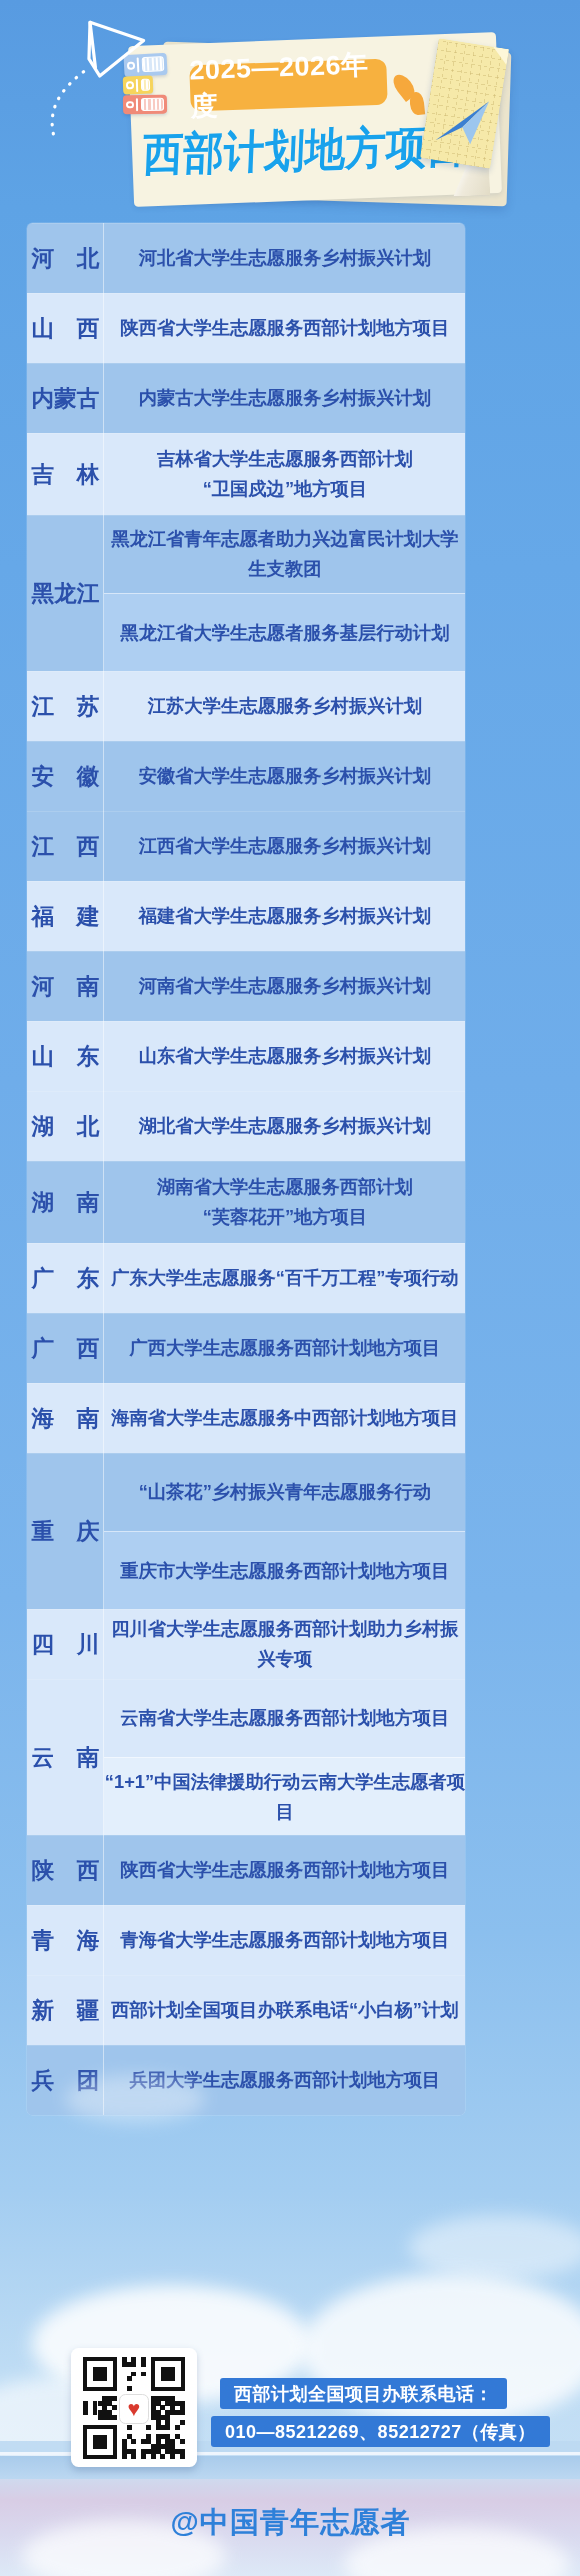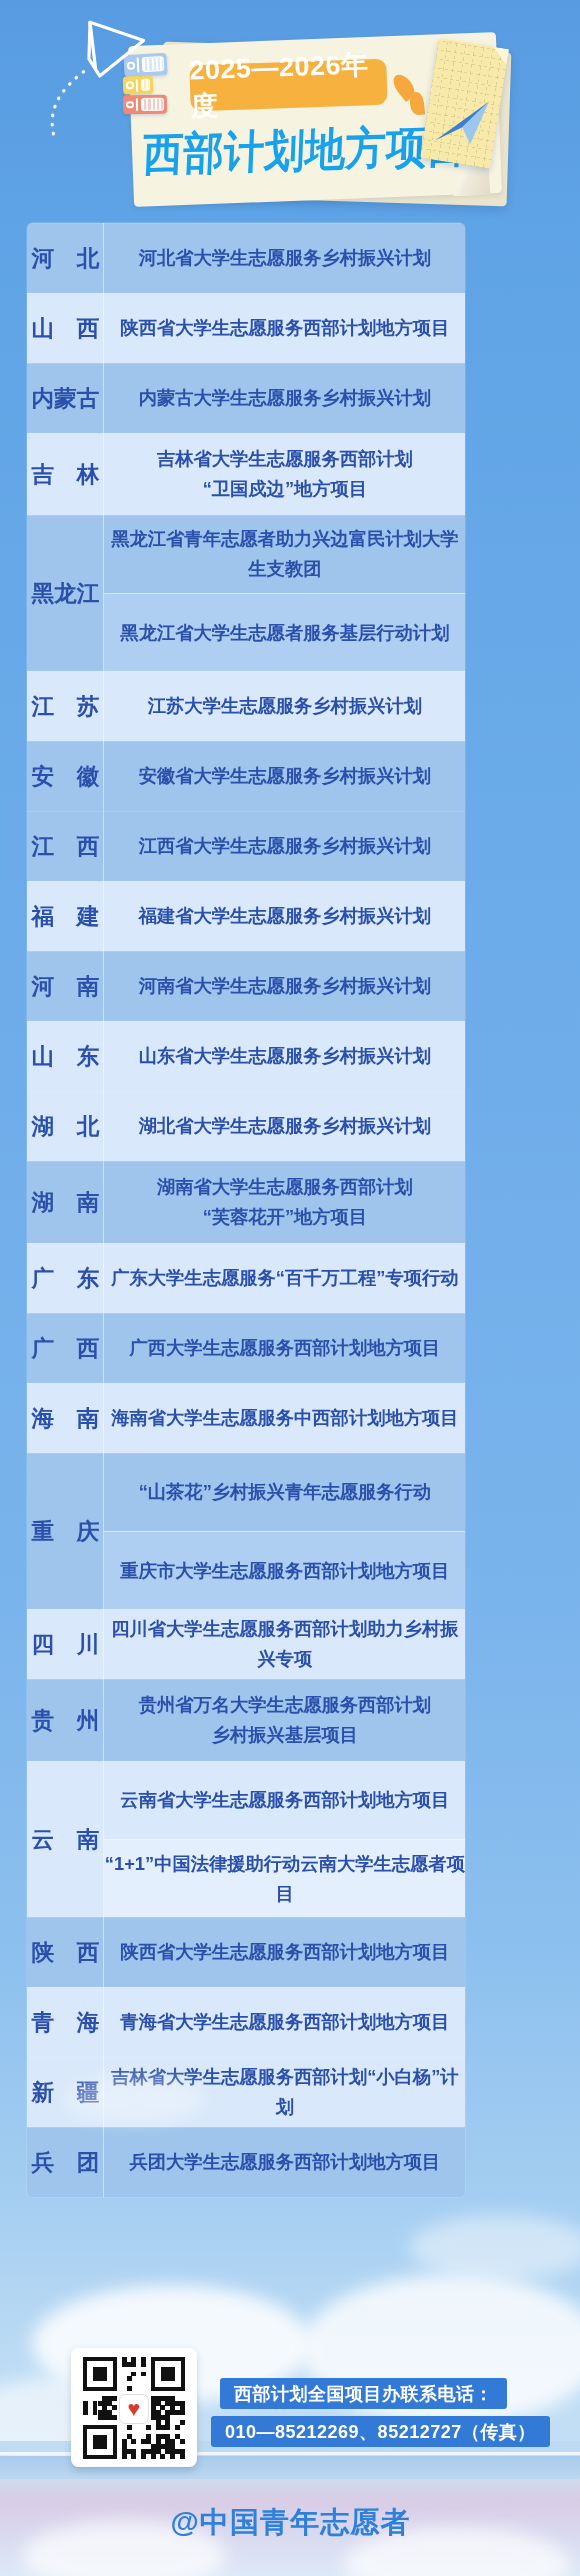--- a/index.html
+++ b/index.html
@@ -277,29 +277,20 @@
         </div>
       </div>
       <div class="row light single">
         <div class="label">四　川</div>
         <div class="content">
           <div class="subcell">
             <div>四川省大学生志愿服务西部计划助力乡村振兴专项</div>
           </div>
         </div>
       </div>
-      <div class="row dark double">
-        <div class="label">贵　州</div>
-        <div class="content">
-          <div class="subcell">
-            <div>贵州省万名大学生志愿服务西部计划</div>
-            <div>乡村振兴基层项目</div>
-          </div>
-        </div>
-      </div>
       <div class="row light pair">
         <div class="label">云　南</div>
         <div class="content">
           <div class="subcell">
             <div>云南省大学生志愿服务西部计划地方项目</div>
           </div>
           <div class="subcell">
             <div>“1+1”中国法律援助行动云南大学生志愿者项目</div>
           </div>
         </div>
@@ -317,21 +308,21 @@
         <div class="content">
           <div class="subcell">
             <div>青海省大学生志愿服务西部计划地方项目</div>
           </div>
         </div>
       </div>
       <div class="row light single">
         <div class="label">新　疆</div>
         <div class="content">
           <div class="subcell">
-            <div>吉林省大学生志愿服务西部计划“小白杨”计划</div>
+            <div>西部计划全国项目办联系电话“小白杨”计划</div>
           </div>
         </div>
       </div>
       <div class="row dark single">
         <div class="label">兵　团</div>
         <div class="content">
           <div class="subcell">
             <div>兵团大学生志愿服务西部计划地方项目</div>
           </div>
         </div>

